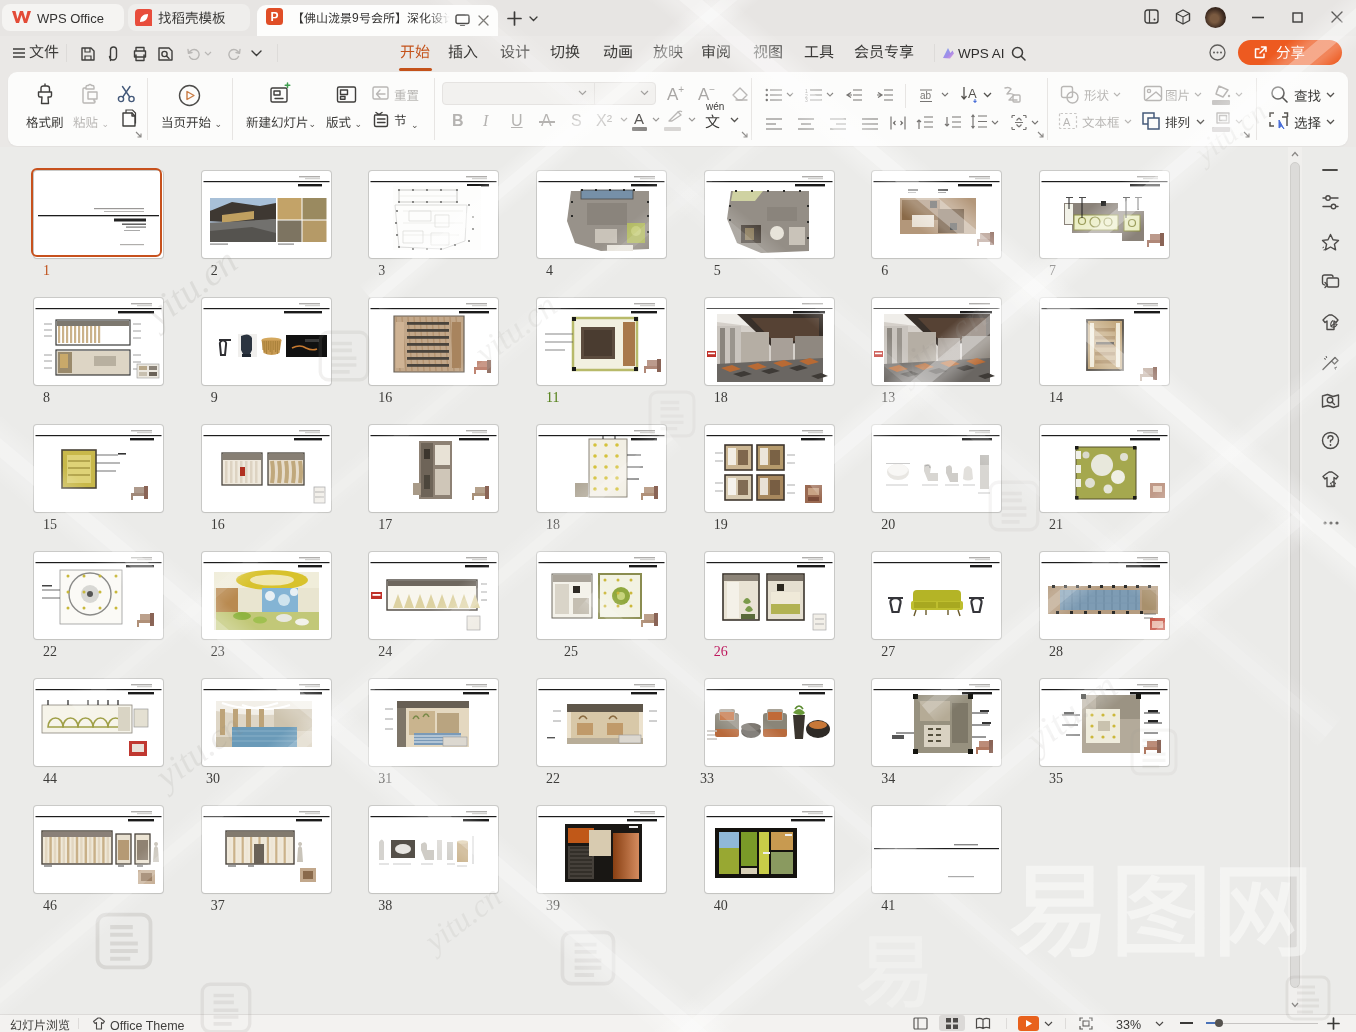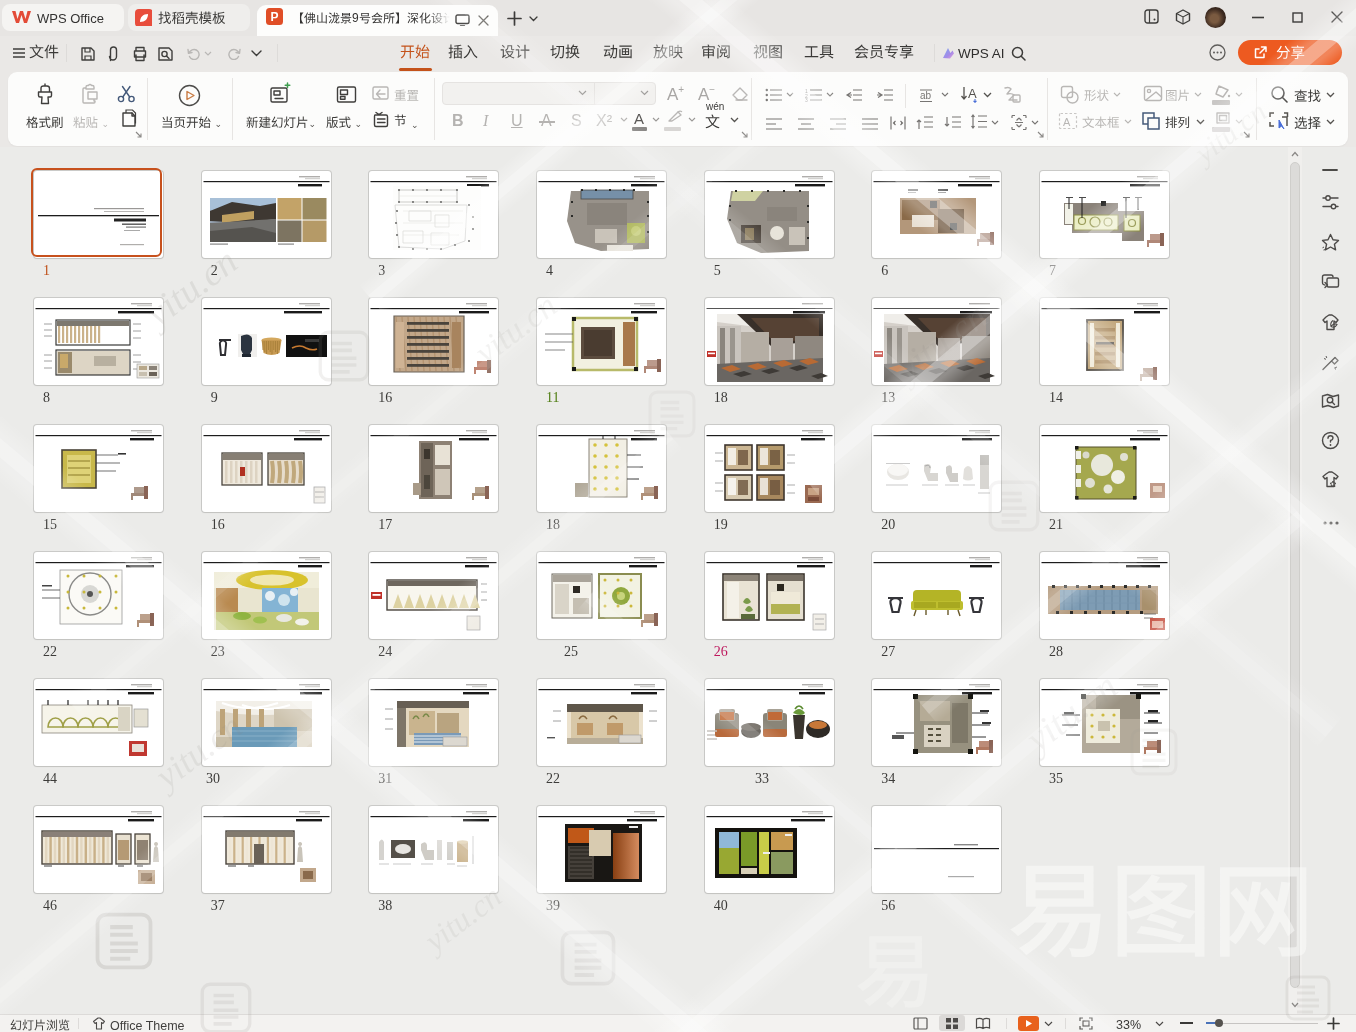--- a/index.html
+++ b/index.html
@@ -1379,21 +1379,21 @@
       <ellipse cx="46" cy="52" rx="10" ry="7" fill="#55504a"></ellipse>
       <ellipse cx="46" cy="48" rx="10" ry="4" fill="#6a645c"></ellipse>
       <path d="M88 36 h12 l-2 24 h-8 z" fill="#3a352e"></path>
       <path d="M88 34 q6 -8 12 0 q-3 4 -12 0" fill="#6a9a3a"></path>
       <path d="M90 30 q4 -6 8 0" stroke="#5a8a30" stroke-width="1.6" fill="none"></path>
       <ellipse cx="113" cy="50" rx="12" ry="9" fill="#2e2a26"></ellipse>
       <ellipse cx="113" cy="46" rx="9" ry="4" fill="#c87838"></ellipse>
       <path d="M2 52 h10 M2 56 h8 M2 60 h10" stroke="#c8c4be" stroke-width="1.4"></path>
     </svg>
   </div>
-<div class="snum" style="left:755px;top:771px;color:#3d3c3a">33</div>
+<div class="snum" style="left:700px;top:771px;color:#3d3c3a">33</div>
 <div class="slide" style="left:872.3px;top:679px">
     <svg width="129" height="87" viewBox="0 0 129 87" style="position:absolute;left:0;top:0">
       <rect x="97" y="5" width="21" height="1.4" fill="#b0aeac"></rect>
       <rect x="103" y="7.2" width="15" height="1" fill="#c8c6c4"></rect>
       <rect x="1.5" y="10" width="126" height="1.2" fill="#1c1c1c"></rect>
       <rect x="90" y="13" width="30" height="2.4" fill="#1a1a1a"></rect>
       <rect x="42" y="16" width="58" height="58" fill="#97917f"></rect>
       <rect x="48" y="22" width="30" height="20" fill="#b5ab96"></rect>
       <rect x="52" y="46" width="26" height="22" fill="#d9d2c2"></rect>
       <rect x="80" y="24" width="16" height="40" fill="#7e7868"></rect>
@@ -1570,21 +1570,21 @@
     </svg>
   </div>
 <div class="snum" style="left:713.7px;top:898px;color:#3d3c3a">40</div>
 <div class="slide" style="left:872.3px;top:806px">
     <svg width="129" height="87" viewBox="0 0 129 87" style="position:absolute;left:0;top:0">
       <rect x="2" y="42" width="125" height="1.2" fill="#1c1c1c"></rect>
       <rect x="82" y="38" width="24" height="1.4" fill="#888"></rect>
       <rect x="76" y="70" width="26" height="1.2" fill="#aaa"></rect>
     </svg>
   </div>
-<div class="snum" style="left:881.3px;top:898px;color:#3d3c3a">56</div>
+<div class="snum" style="left:881.3px;top:898px;color:#3d3c3a">41</div>
 <div class="abs" style="left:1288px;top:147px;width:14px;height:867px;background:#f0efed"></div>
 <svg class="abs" style="left:1291px;top:151px;" width="8" height="6" viewBox="0 0 8 6" fill="none">
     <path d="M1 5 L4 1.5 L7 5" stroke="#8a8886" stroke-width="1.2" fill="none"></path>
   </svg>
 <div class="abs" style="left:1290px;top:162px;width:10px;height:826px;background:#dcdbd9;border-radius:5px;border:1px solid #cfcecb"></div>
 <svg class="abs" style="left:1291px;top:1002px;" width="8" height="6" viewBox="0 0 8 6" fill="none">
     <path d="M1 1 L4 4.5 L7 1" stroke="#8a8886" stroke-width="1.2" fill="none"></path>
   </svg>
 <svg class="abs" style="left:1322px;top:168px;" width="16" height="4" viewBox="0 0 16 4" fill="none">
     <path d="M1 2 H15" stroke="#4c4a48" stroke-width="1.8" stroke-linecap="round"></path>

